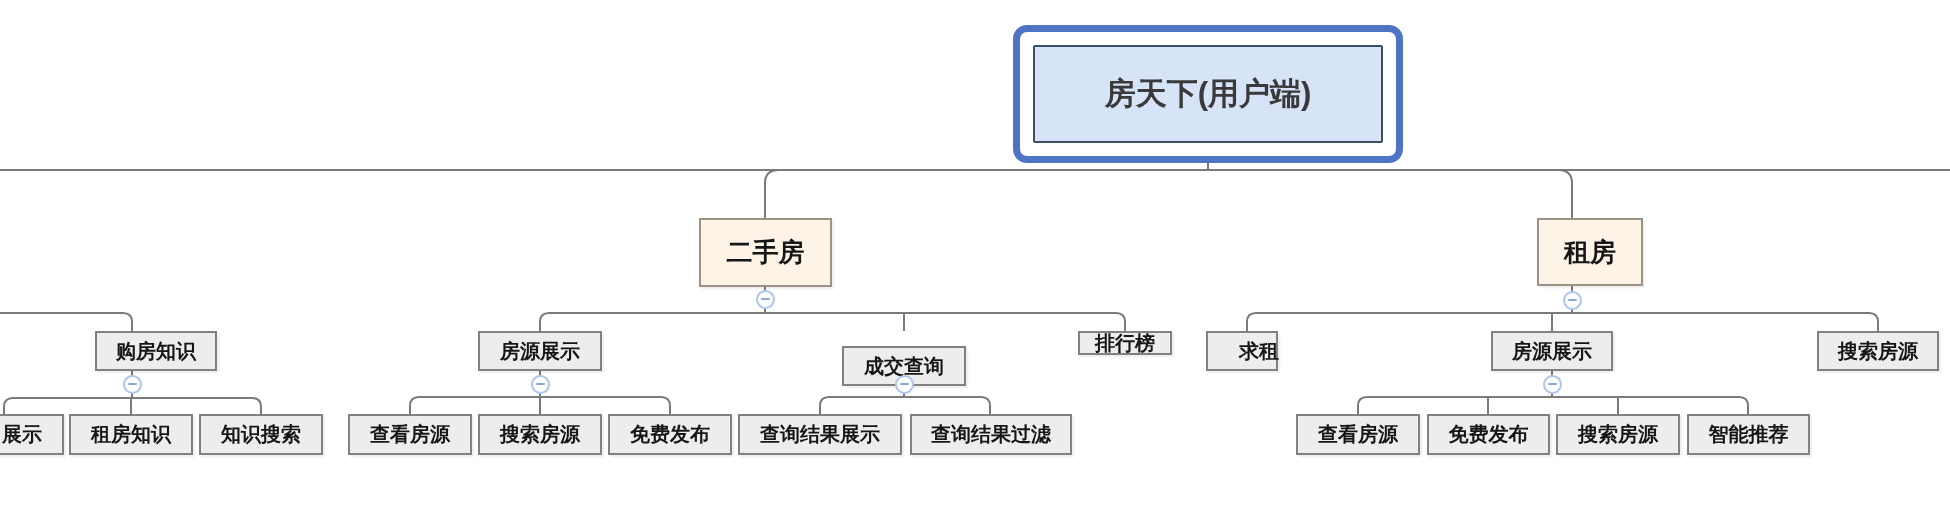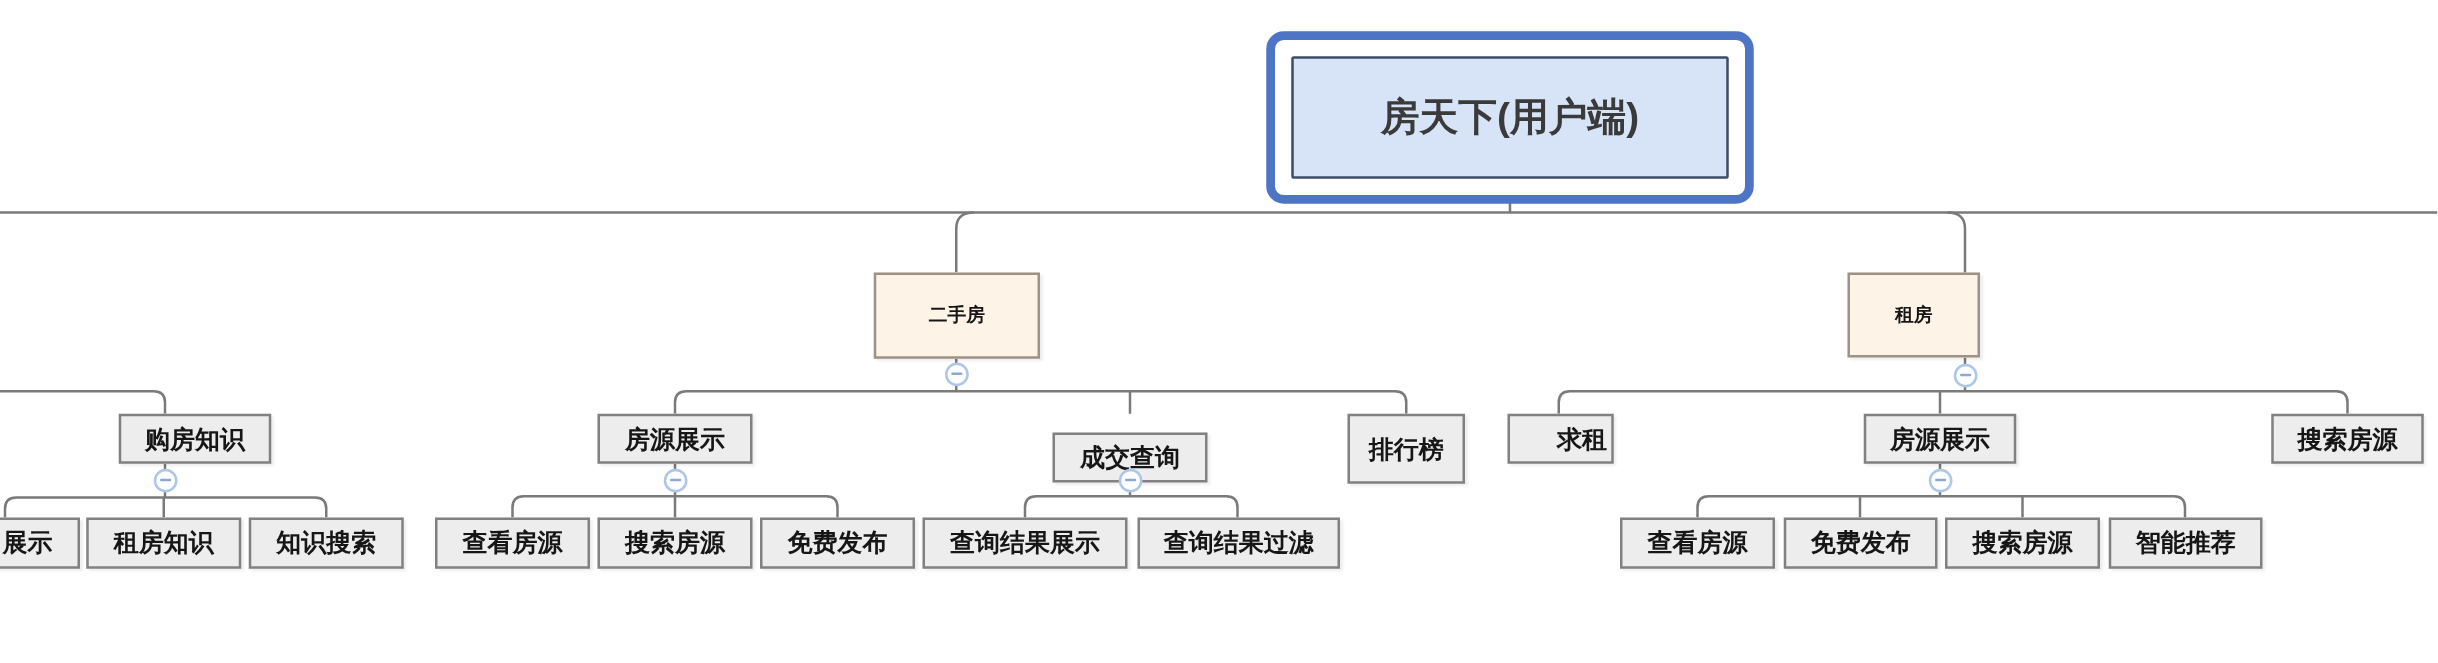--- a/index.html
+++ b/index.html
@@ -13,21 +13,21 @@
   svg#wires path{fill:none;stroke:var(--line,#7a7a7a);stroke-width:2;}
 
   .node{
     position:absolute;box-sizing:border-box;
     display:flex;align-items:center;justify-content:center;
     white-space:nowrap;color:#161616;
   }
   .node.branch{
     background:var(--branch-fill,#fdf3e7);
     border:2px solid var(--branch-border,#9c9286);
-    font-size:15px;font-weight:600;
+    font-size:26px;font-weight:600;
     box-shadow:2px 2px 2px rgba(0,0,0,0.07);
   }
   .node.leaf{
     background:var(--leaf-fill,#ededed);
     border:2px solid var(--leaf-border,#818181);
     font-size:20px;font-weight:600;
     box-shadow:2px 2px 2px rgba(0,0,0,0.07);
   }
   .node.clip-right{justify-content:flex-end;padding-right:20px;}
 
@@ -90,26 +90,26 @@
     </svg>
 
   <div class="root-ring" id="rootRing" style="left: 1013px; top: 25px; width: 390px; height: 138px;">
     <div class="root-box">
       <span>房天下(用户端)</span>
     </div>
   </div>
 
   <div id="nodes">
       <div class="node branch" style="left: 699px; top: 218px; width: 133px; height: 69px;">二手房</div>
-      <div class="node branch" style="left: 1478px; top: 218px; width: 106px; height: 68px;">租房</div>
+      <div class="node branch" style="left: 1537px; top: 218px; width: 106px; height: 68px;">租房</div>
       <div class="node leaf" style="left: 71px; top: 331px; width: 122px; height: 40px; margin-left: 24px;">购房知识</div>
       <div class="node leaf" style="left: 478px; top: 331px; width: 124px; height: 40px;">房源展示</div>
       <div class="node leaf" style="left: 842px; top: 346px; width: 124px; height: 40px;">成交查询</div>
-      <div class="node leaf" style="left: 1078px; top: 331px; width: 94px; height: 56px;">排行榜</div>
-      <div class="node leaf" style="left: 1206px; top: 331px; width: 85px; height: 40px; padding-left: 34px;">求租</div>
+      <div class="node leaf" style="left: 1078px; top: 331px; width: 94px; height: 24px;">排行榜</div>
+      <div class="node leaf" style="left: 1206px; top: 331px; width: 72px; height: 40px; padding-left: 34px;">求租</div>
       <div class="node leaf" style="left: 1491px; top: 331px; width: 122px; height: 40px;">房源展示</div>
       <div class="node leaf" style="left: 1817px; top: 331px; width: 122px; height: 40px;">搜索房源</div>
       <div class="node leaf clip-right" style="left: -56px; top: 414px; width: 120px; height: 41px;">展示</div>
       <div class="node leaf" style="left: 69px; top: 414px; width: 124px; height: 41px;">租房知识</div>
       <div class="node leaf" style="left: 199px; top: 414px; width: 124px; height: 41px;">知识搜索</div>
       <div class="node leaf" style="left: 348px; top: 414px; width: 124px; height: 41px;">查看房源</div>
       <div class="node leaf" style="left: 478px; top: 414px; width: 124px; height: 41px;">搜索房源</div>
       <div class="node leaf" style="left: 608px; top: 414px; width: 124px; height: 41px;">免费发布</div>
       <div class="node leaf" style="left: 738px; top: 414px; width: 164px; height: 41px;">查询结果展示</div>
       <div class="node leaf" style="left: 910px; top: 414px; width: 162px; height: 41px;">查询结果过滤</div>

